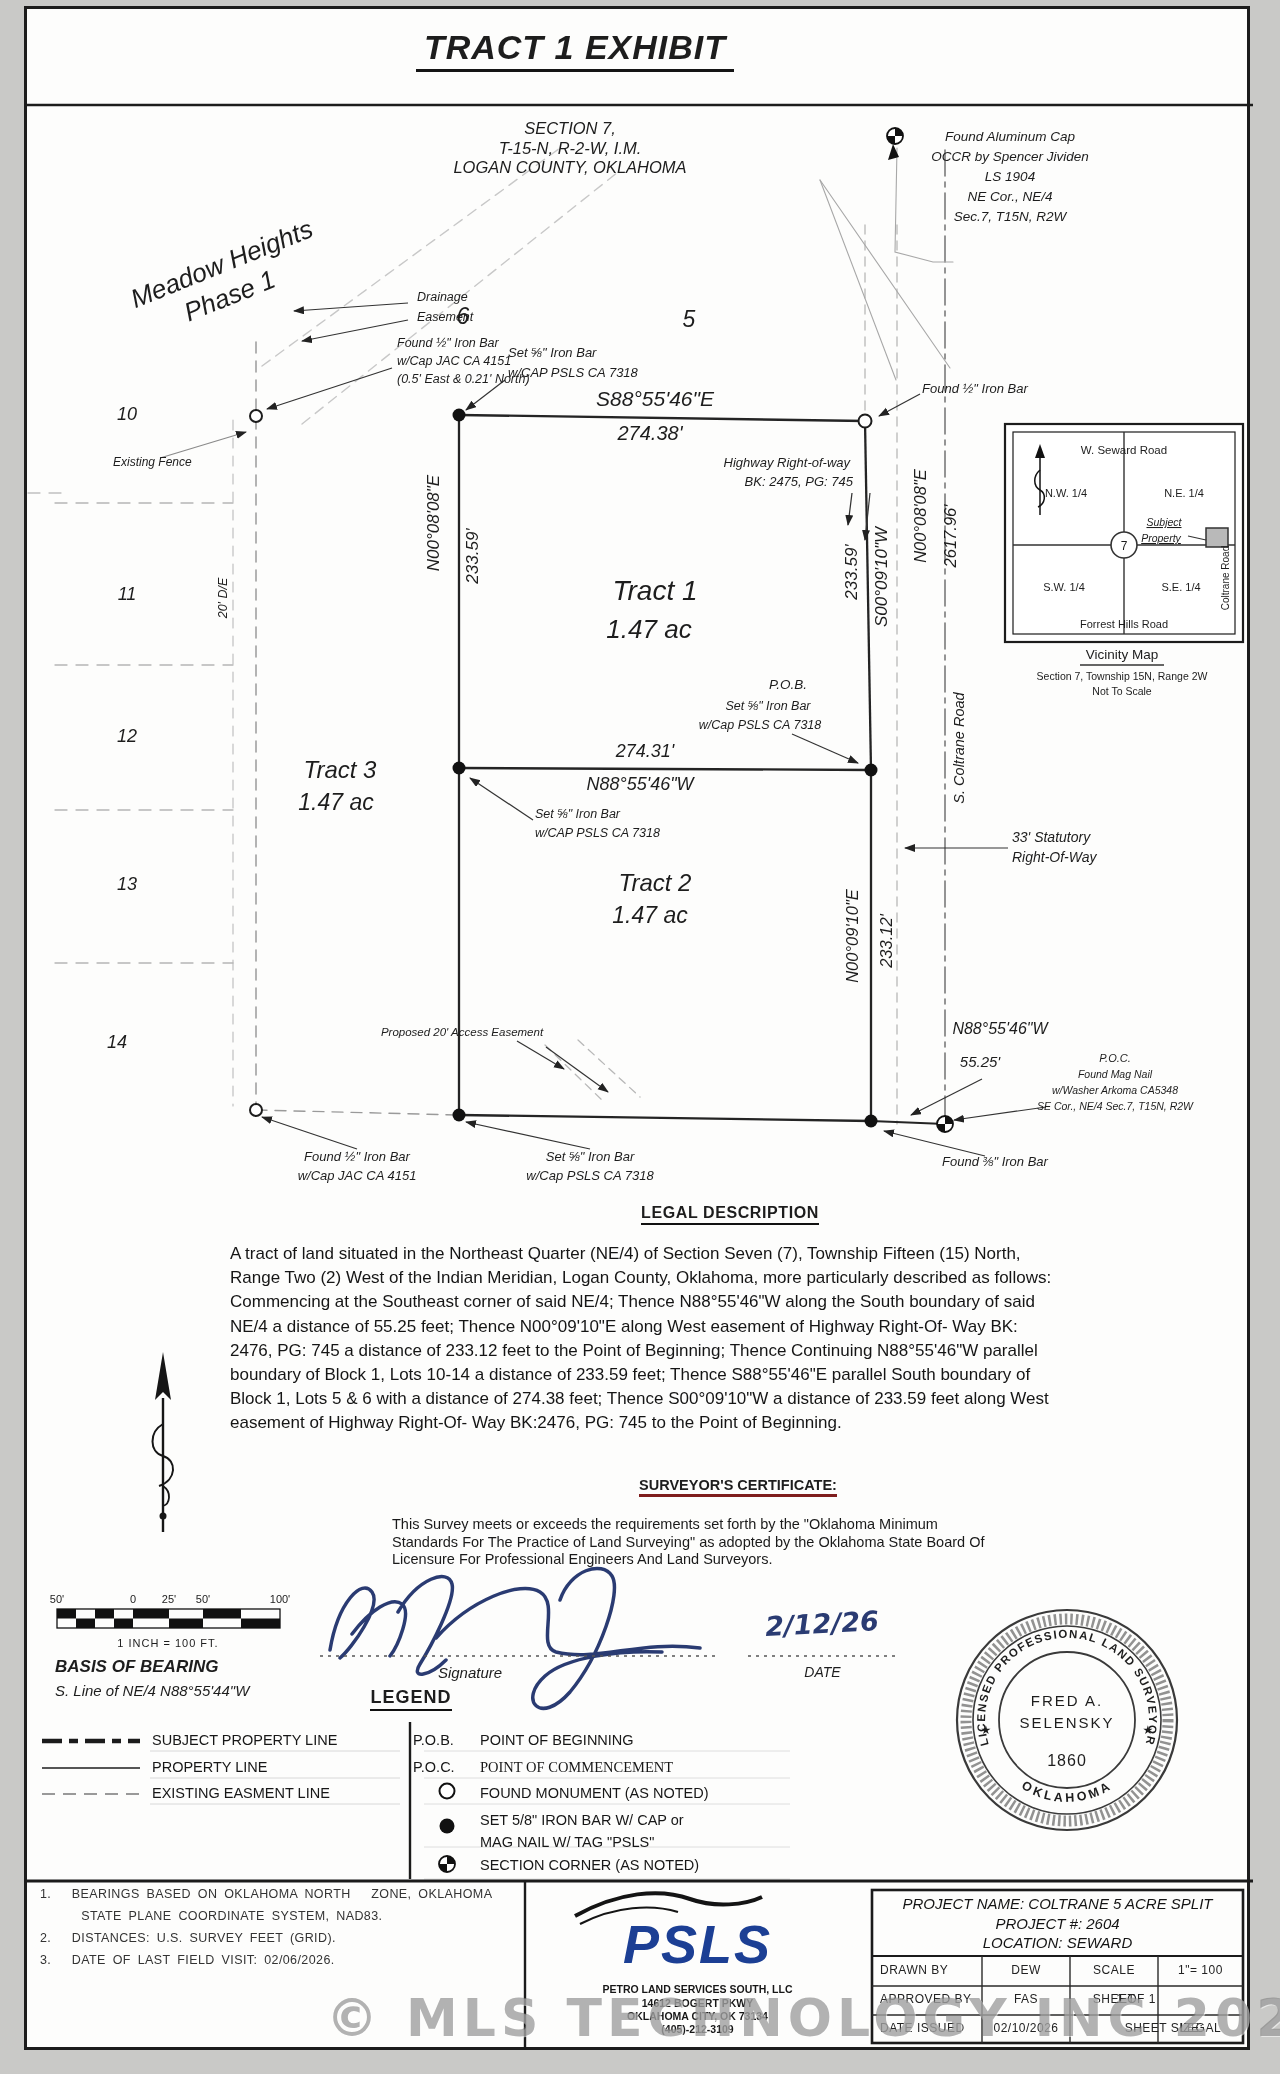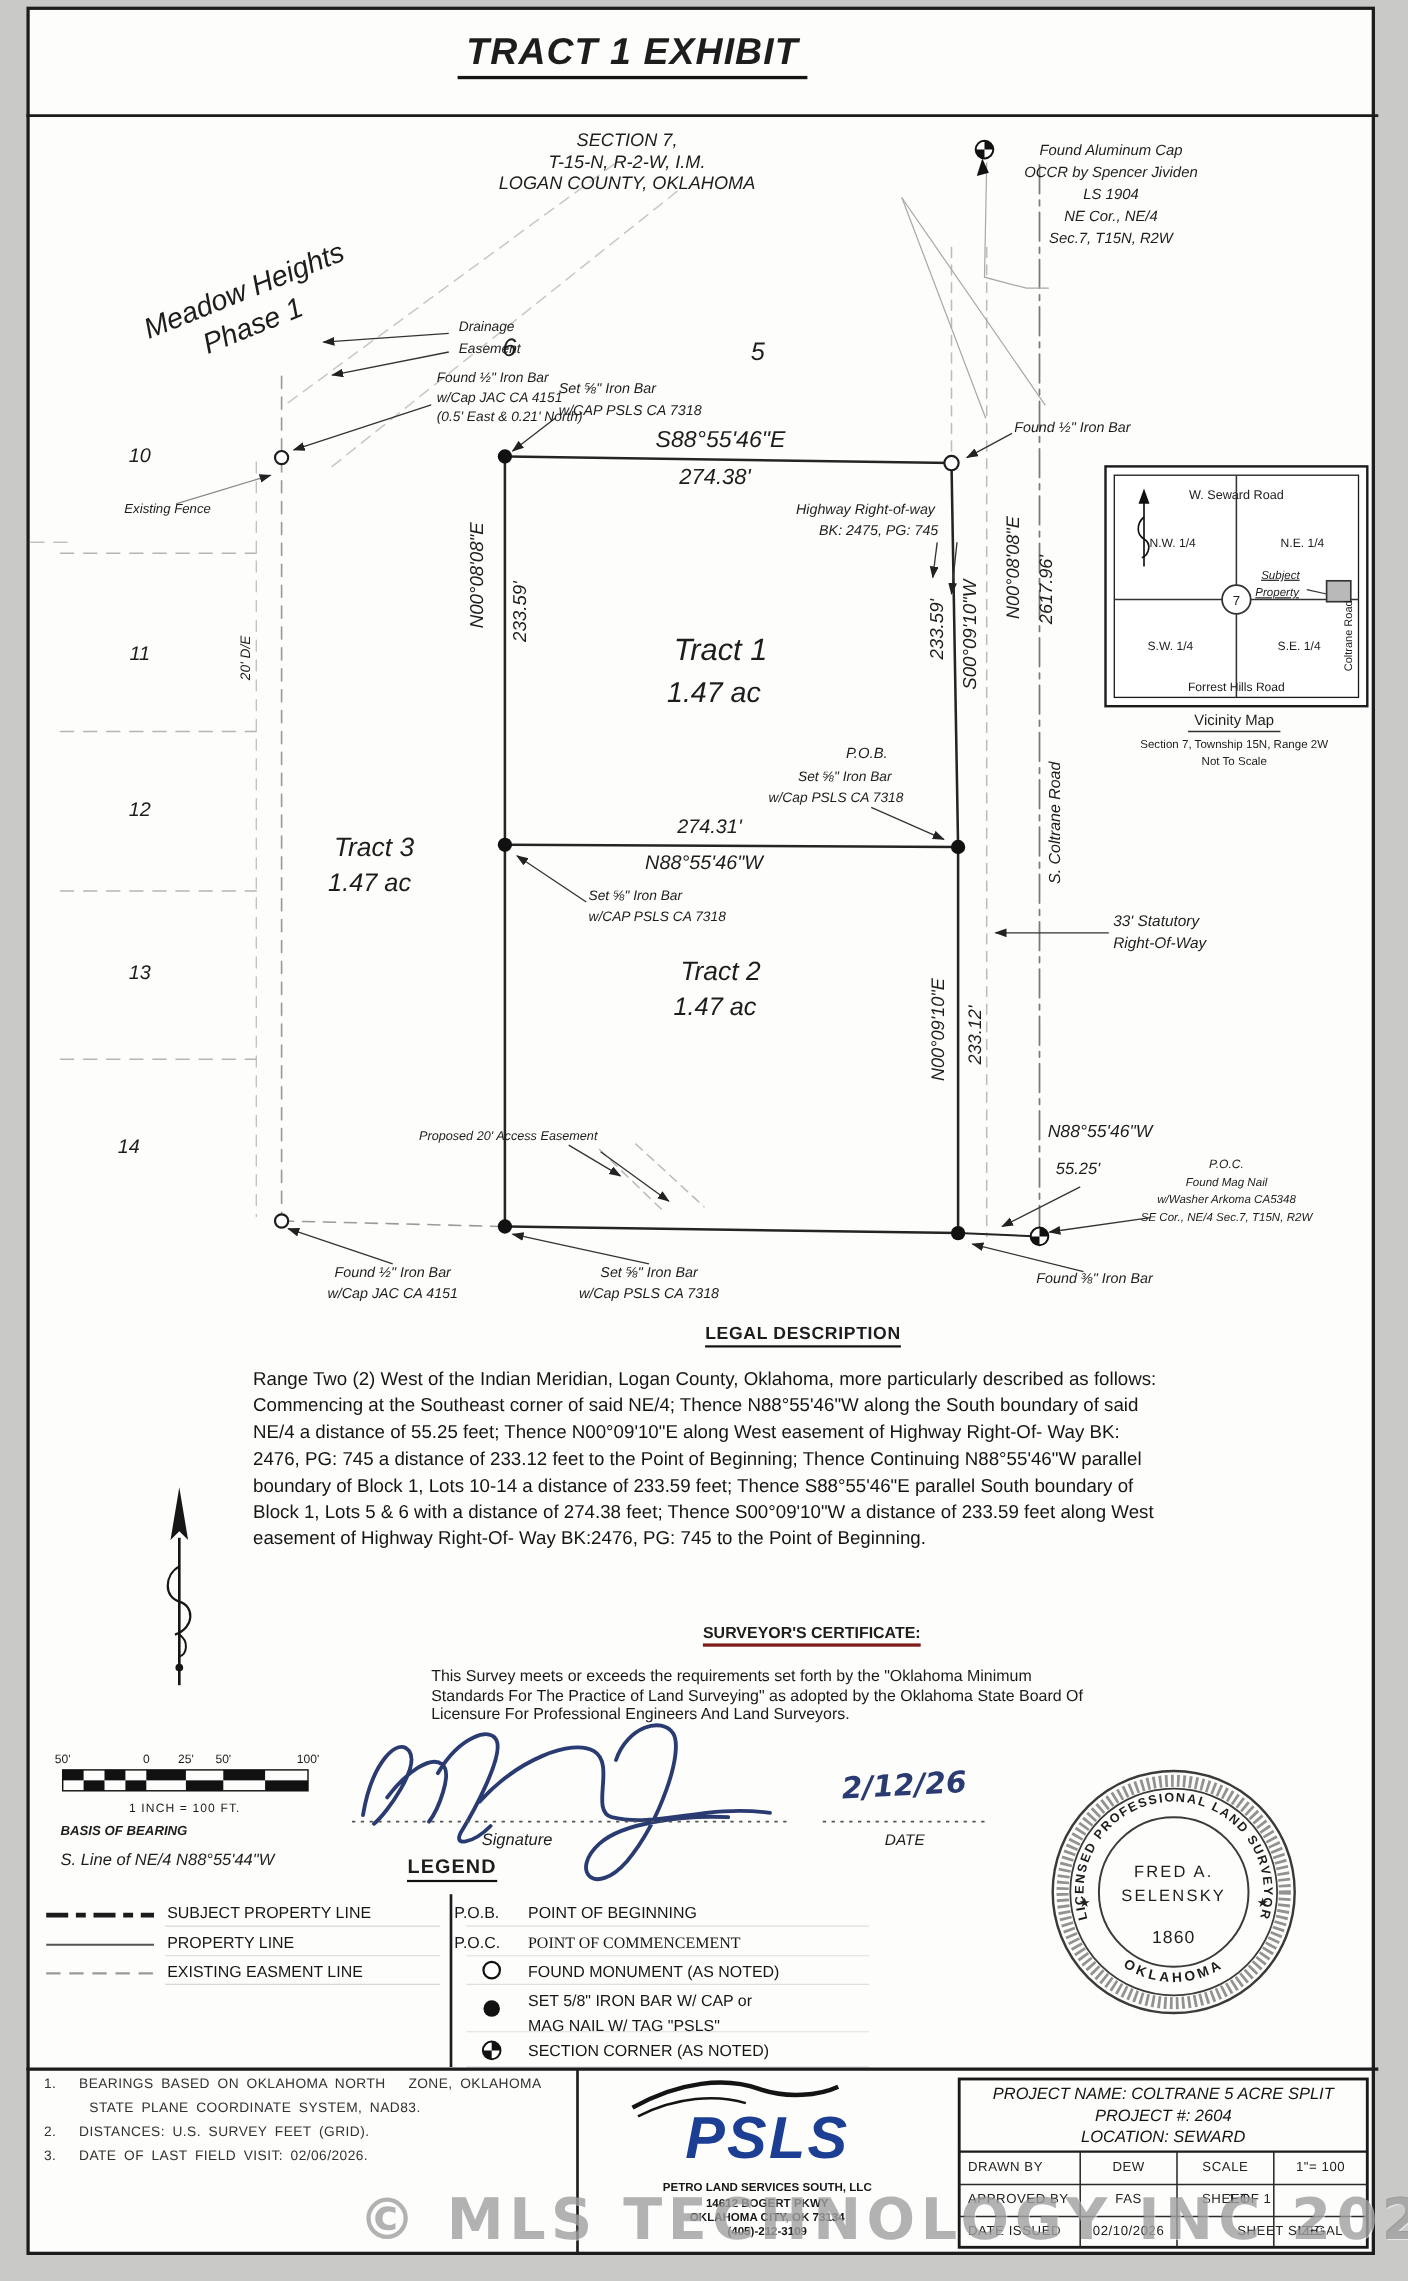--- a/index.html
+++ b/index.html
@@ -318,41 +318,42 @@
 <div class="abs ctr title" style="left:215px;top:28px;width:720px;"><span>TRACT 1 EXHIBIT</span></div>
 
 <div class="abs ctr hdr3" style="left:330px;top:119px;width:480px;">
   <div>SECTION 7,</div>
   <div>T-15-N, R-2-W, I.M.</div>
   <div>LOGAN COUNTY,  OKLAHOMA</div>
 </div>
 
 <div class="abs ctr legalhead" style="left:330px;top:1204px;width:800px;"><span>LEGAL DESCRIPTION</span></div>
 <div class="abs legal" style="left:230px;top:1242px;width:1004px;">
+  <div>A tract of land situated in the Northeast Quarter (NE/4) of Section Seven (7), Township Fifteen (15) North,</div>
   <div>Range Two (2) West of the Indian Meridian, Logan County, Oklahoma, more particularly described as follows:</div>
   <div>Commencing at the Southeast corner of said NE/4; Thence N88°55'46"W along the South boundary of said</div>
   <div>NE/4 a distance of 55.25 feet; Thence N00°09'10"E along West easement of Highway Right-Of- Way BK:</div>
   <div>2476, PG: 745 a distance of 233.12 feet to the Point of Beginning; Thence Continuing N88°55'46"W parallel</div>
   <div>boundary of Block 1, Lots 10-14 a distance of 233.59 feet; Thence S88°55'46"E parallel South boundary of</div>
   <div>Block 1, Lots 5 &amp; 6 with a distance of 274.38 feet; Thence S00°09'10"W a distance of 233.59 feet along West</div>
   <div>easement of Highway Right-Of- Way BK:2476, PG: 745 to the Point of Beginning.</div>
 </div>
 
 <div class="abs ctr certhead" style="left:338px;top:1476px;width:800px;"><span>SURVEYOR'S CERTIFICATE:</span></div>
 <div class="abs cert" style="left:392px;top:1516px;width:640px;">
   <div>This Survey meets or exceeds the requirements set forth by the "Oklahoma Minimum</div>
   <div>Standards For The Practice of Land Surveying" as adopted by the Oklahoma State Board Of</div>
   <div>Licensure For Professional Engineers And Land Surveyors.</div>
 </div>
 
 <div class="abs ctr it" style="left:400px;top:1664px;width:140px;font-size:15px;">Signature</div>
 <div class="abs ctr it blue" style="left:742px;top:1608px;width:160px;font-size:27px;font-weight:bold;font-family:'DejaVu Sans',sans-serif;transform:rotate(-3deg);">2/12/26</div>
 <div class="abs ctr it" style="left:745px;top:1664px;width:155px;font-size:14px;">DATE</div>
 
-<div class="abs it" style="left:55px;top:1657px;font-size:12px;font-weight:bold;">BASIS OF BEARING</div>
+<div class="abs it" style="left:55px;top:1657px;font-size:17px;font-weight:bold;">BASIS OF BEARING</div>
 <div class="abs it" style="left:55px;top:1682px;font-size:15px;">S. Line of NE/4 N88°55'44"W</div>
 
 <div class="abs ctr" style="left:346px;top:1687px;width:130px;font-size:18px;font-weight:bold;letter-spacing:1px;"><span style="border-bottom:2px solid #111;padding-bottom:2px;">LEGEND</span></div>
 
 <div class="lg-label" style="left:152px;top:1732px;">SUBJECT PROPERTY LINE</div>
 <div class="lg-label" style="left:152px;top:1759px;">PROPERTY LINE</div>
 <div class="lg-label" style="left:152px;top:1785px;">EXISTING EASMENT LINE</div>
 <div class="lg-label" style="left:413px;top:1732px;">P.O.B.</div>
 <div class="lg-label" style="left:480px;top:1732px;">POINT OF BEGINNING</div>
 <div class="lg-label" style="left:413px;top:1759px;">P.O.C.</div>

